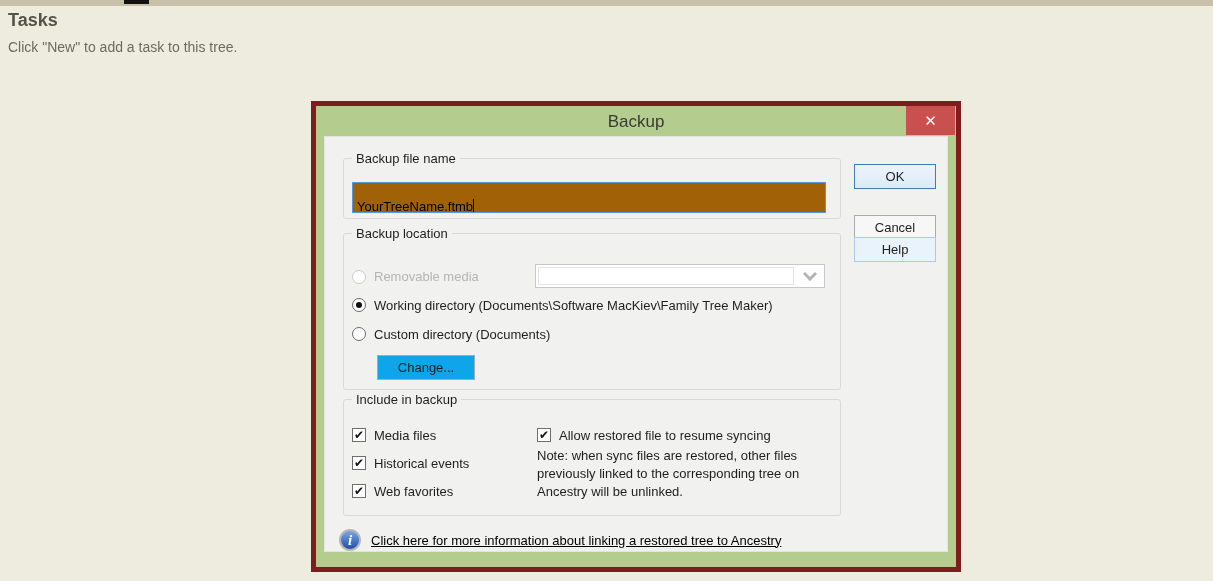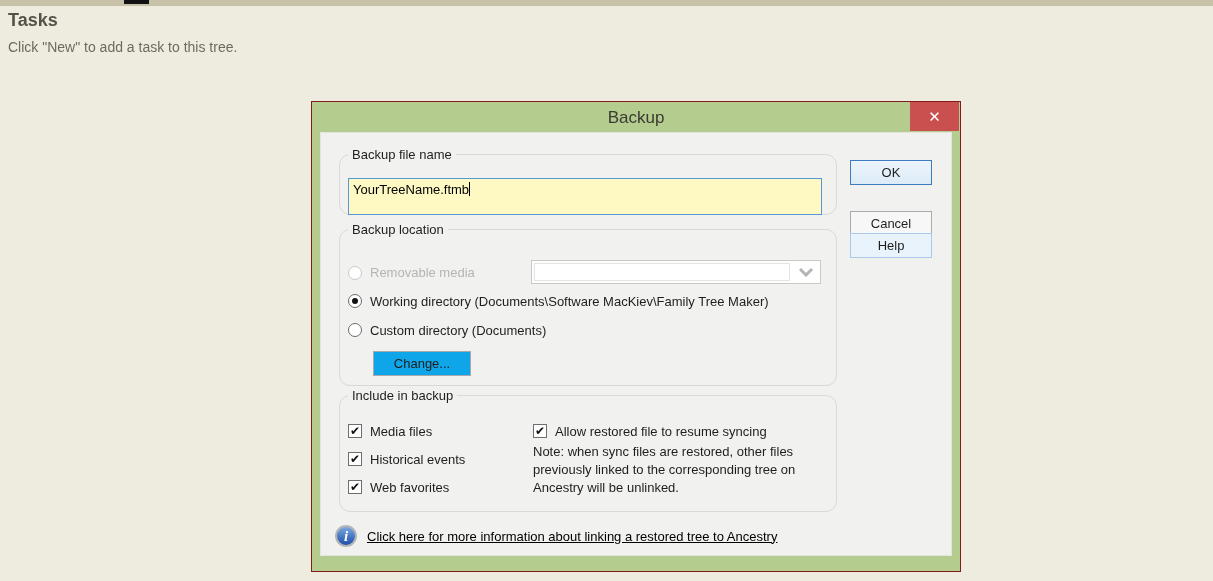--- a/index.html
+++ b/index.html
@@ -14,54 +14,54 @@
   .top-strip { position:absolute; left:0; top:0; width:100%; height:6px; background:#c7c1aa; }
   .top-strip .dark-tab { position:absolute; left:124px; top:0; width:25px; height:4px; background:#111; }
 
   
   .page-title { position:absolute; left:8px; top:10px; font-size:18px; font-weight:bold; color:#54534a; }
   .page-subtitle { position:absolute; left:8px; top:39px; font-size:14px; color:#6c6b60; }
 
   
   .dialog {
     position:absolute; left:311px; top:101px; width:650px; height:471px;
-    background:#b4cc8e; border:1px solid #7f1d1d;
+    background:#b4cc8e; border:5px solid #7f1d1d;
   }
   .dialog-title {
     position:absolute; left:0; top:0; width:100%; height:30px;
     text-align:center; line-height:31px; font-size:17px; color:#3b3b33;
   }
   .close-btn {
     position:absolute; top:0; right:1px; width:49px; height:29px;
     background:#c9504e; color:#fff; border:none; font-size:15px;
     line-height:29px; text-align:center; cursor:pointer; font-family:"Liberation Sans",sans-serif;
   }
   .dialog-body {
     position:absolute; left:8px; right:8px; top:30px; bottom:15px;
     background:#f1f1f0; border:1px solid #e3e3e0;
   }
 
   
   .groupbox {
     position:absolute; left:18px; width:498px;
-    border:1px solid #d9d9d9; border-radius:11px;
+    border:1px solid #d9d9d9; border-radius:3px;
   }
   .groupbox > .group-label {
     position:absolute; top:-8px; left:8px; background:#f1f1f0;
     padding:0 4px; font-size:13px; color:#1e1e1e;
   }
   .g-filename { top:21px; height:61px; }
   .g-location { top:96px; height:157px; }
   .g-include  { top:262px; height:117px; }
 
   
   .textbox {
-    position:absolute; left:8px; top:23px; width:474px; height:37px;
-    background:#fef9c3; border:1px solid #5598d7; font-size:13px; color:#000;
-    padding:3px 4px 0 4px; white-space:nowrap; overflow:hidden;
+    position:absolute; left:8px; top:23px; width:474px; height:31px;
+    background:#a16207; border:1px solid #5598d7; font-size:13px; color:#000;
+    padding:16px 4px 0 4px; white-space:nowrap; overflow:hidden;
   }
   .caret { display:inline-block; width:1px; height:14px; background:#000; vertical-align:-2px; }
 
   
   .radio-row { position:absolute; left:8px; height:16px; font-size:13px; color:#1e1e1e; display:flex; align-items:center; }
   .radio {
     width:14px; height:14px; border-radius:50%;
     border:1px solid #6b6b6b; background:#fff; margin-right:8px; position:relative; flex:0 0 14px;
   }
   .radio.selected::after {

